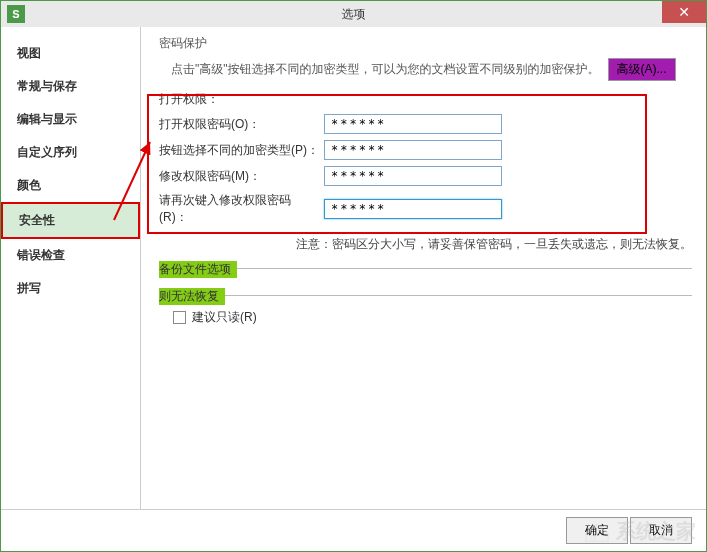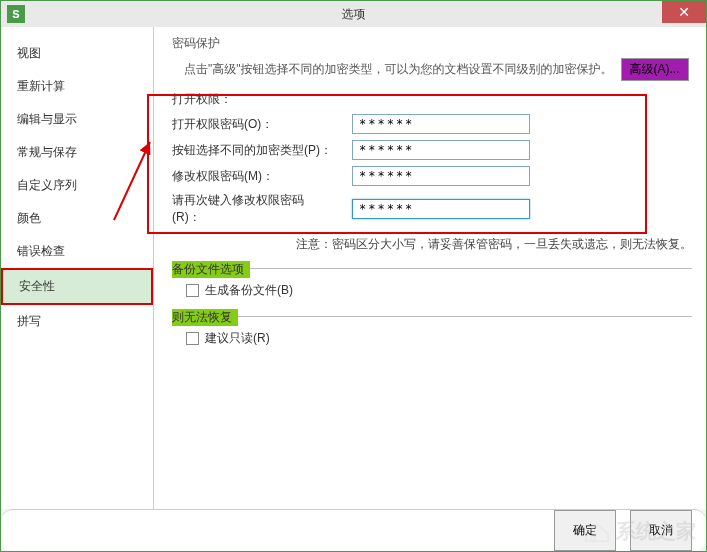--- a/index.html
+++ b/index.html
@@ -3,70 +3,69 @@
 <meta charset="utf-8">
 <style>
   * { box-sizing: border-box; margin: 0; padding: 0; font-family: "Microsoft YaHei", SimSun, sans-serif; font-size: 12px; }
   body { background: #fff; width: 707px; height: 552px; overflow: hidden; position: relative; }
   .window { width: 707px; height: 552px; border: 1px solid #4a9a4a; background: #f5f5f5; display: flex; flex-direction: column; }
   .titlebar { height: 26px; background: #e9e9e9; display: flex; align-items: center; position: relative; }
   .app-icon { width: 18px; height: 18px; background: #4a9a4a; color: #fff; display: flex; align-items: center; justify-content: center; font-weight: bold; margin: 4px 6px; font-size: 11px; }
   .title-text { position: absolute; left: 50%; transform: translateX(-50%); color: #333; }
   .close-btn { position: absolute; right: 0; top: 0; width: 44px; height: 22px; background: #c75050; color: #fff; display: flex; align-items: center; justify-content: center; font-size: 14px; cursor: pointer; }
   .body { flex: 1; display: flex; background: #fff; }
-  .sidebar { width: 153px; border-right: 1px solid #ccc; padding: 10px 0; }
+  .sidebar { width: 140px; border-right: 1px solid #ccc; padding: 10px 0; font-weight: bold; }
   .sidebar-item { padding: 8px 16px; cursor: pointer; color: #333; }
   .sidebar-item.selected { background: #d6ecd6; border: 2px solid #d00; }
   .content { flex: 1; padding: 8px 14px 8px 18px; color: #333; position: relative; }
   .section-label { color: #555; margin-bottom: 4px; }
   .hint-row { display: flex; align-items: center; gap: 8px; margin: 6px 0 10px 12px; }
   .hint-text { color: #555; }
   .adv-btn { border: 1px solid #999; background: #a21caf; padding: 2px 8px; cursor: pointer; white-space: nowrap; }
   .group-box { border: 1px solid #aaa; padding: 10px 12px 12px 12px; position: relative; margin-bottom: 10px; }
-  .form-row { display: flex; align-items: center; margin: 6px 0; gap: 20px; }
+  .form-row { display: flex; align-items: center; margin: 6px 0; gap: 5px; }
   .form-label { width: 160px; color: #333; }
   .pw-input { width: 178px; height: 20px; border: 1px solid #7fa6c9; padding: 2px 6px; letter-spacing: 2px; font-family: monospace; }
   .pw-input.focus { border: 1px solid #3399cc; box-shadow: 0 0 2px #66bbee; }
   .sub-title { margin: 4px 0 4px 0; color: #333; }
   .note { color: #444; margin: 6px 0 8px 0; text-align: right; }
   .checkbox-row { display: flex; align-items: center; gap: 6px; margin: 4px 0 4px 14px; }
   .checkbox { width: 13px; height: 13px; border: 1px solid #888; background: #fff; cursor: pointer; }
   .fieldset { position: relative; margin: 8px 0 10px 0; }
   .fieldset-line { border-top: 1px solid #bbb; position: absolute; top: 7px; left: 0; right: 0; }
   .fieldset-label { position: relative; background: #84cc16; padding-right: 6px; display: inline-block; margin-left: 0; }
   .highlight-box { border: 2px solid #d00; position: absolute; left: 147px; top: 94px; width: 500px; height: 140px; pointer-events: none; }
   .arrow { position: absolute; left: 108px; top: 136px; pointer-events: none; }
-  .footer { height: 42px; border-top: 1px solid #ccc; display: flex; justify-content: flex-end; padding-right: 14px; gap: 14px; background: #fff; position: relative; border-radius: 12px; }
+  .footer { height: 42px; border-top: 1px solid #ccc; display: flex; justify-content: flex-end; align-items: center; padding-right: 14px; gap: 2px; background: #fff; position: relative; }
   .footer-btn { border: 1px solid #999; background: #f0f0f0; padding: 4px 18px; cursor: pointer; }
   .watermark { position: absolute; right: 10px; bottom: 6px; opacity: 0.35; display: flex; align-items: center; gap: 4px; pointer-events: none; }
   .watermark svg { width: 30px; height: 24px; fill: #fff; stroke: #ccc; stroke-width: 2; }
   .watermark-text { color: #bbb; font-size: 20px; font-weight: bold; }
 </style>
 </head>
 <body>
 
 <div class="window">
 
   <div class="titlebar">
     <div class="app-icon">S</div>
     <div class="title-text">选项</div>
     <div class="close-btn">✕</div>
   </div>
 
   <div class="body">
 
     <div class="sidebar">
       <div class="sidebar-item">视图</div>
-      <div class="sidebar-item">重新计算</div>
+      <div class="sidebar-item">常规与保存</div>
       <div class="sidebar-item">编辑与显示</div>
-      <div class="sidebar-item">常规与保存</div>
       <div class="sidebar-item">自定义序列</div>
       <div class="sidebar-item">颜色</div>
+      <div class="sidebar-item selected">安全性</div>
       <div class="sidebar-item">错误检查</div>
-      <div class="sidebar-item selected">安全性</div>
       <div class="sidebar-item">拼写</div>
     </div>
 
     <div class="content">
 
       <div class="section-label">密码保护</div>
       <div class="hint-row">
         <span class="hint-text">点击"高级"按钮选择不同的加密类型，可以为您的文档设置不同级别的加密保护。</span>
         <button class="adv-btn">高级(A)...</button>
       </div>
@@ -90,24 +89,20 @@
           <span class="form-label">请再次键入修改权限密码(R)：</span>
           <input class="pw-input focus" type="text" value="******" style="">
         </div>
       </div>
 
       <div class="note">注意：密码区分大小写，请妥善保管密码，一旦丢失或遗忘，则无法恢复。</div>
 
       <div class="fieldset">
         <div class="fieldset-line"></div>
         <span class="fieldset-label">备份文件选项</span>
-        <div class="checkbox-row">
-          <span class="checkbox"></span>
-          <span>生成备份文件(B)</span>
-        </div>
       </div>
 
       <div class="fieldset">
         <div class="fieldset-line"></div>
         <span class="fieldset-label">则无法恢复</span>
         <div class="checkbox-row">
           <span class="checkbox"></span>
           <span>建议只读(R)</span>
         </div>
       </div>

